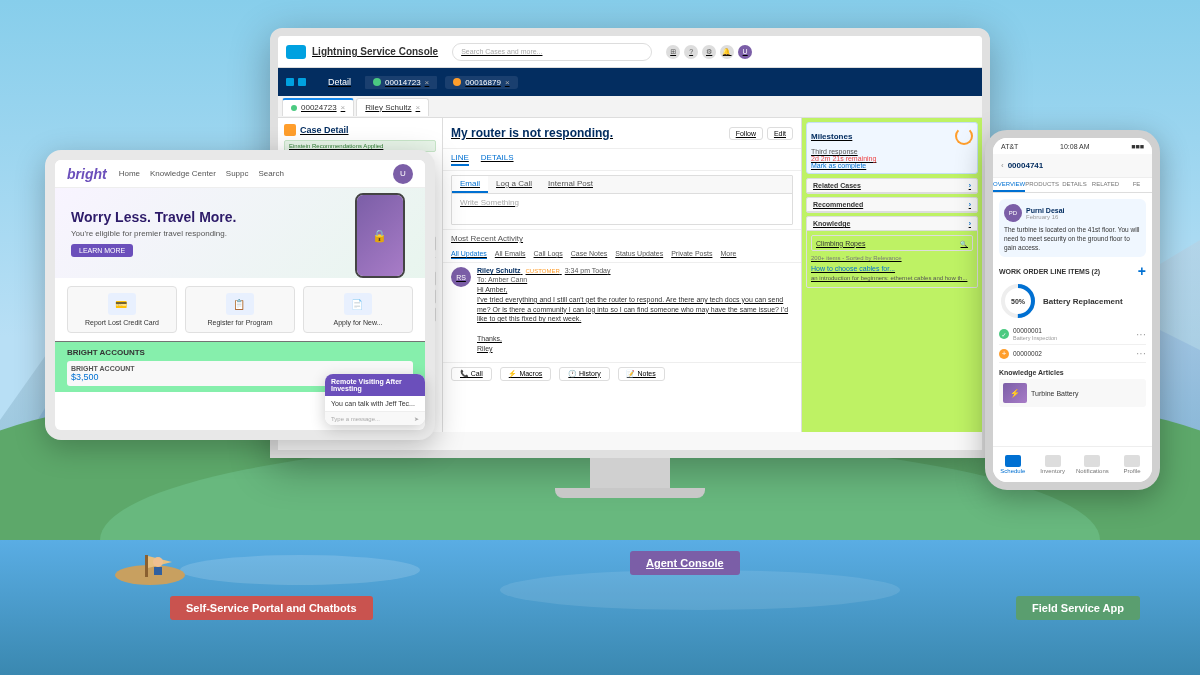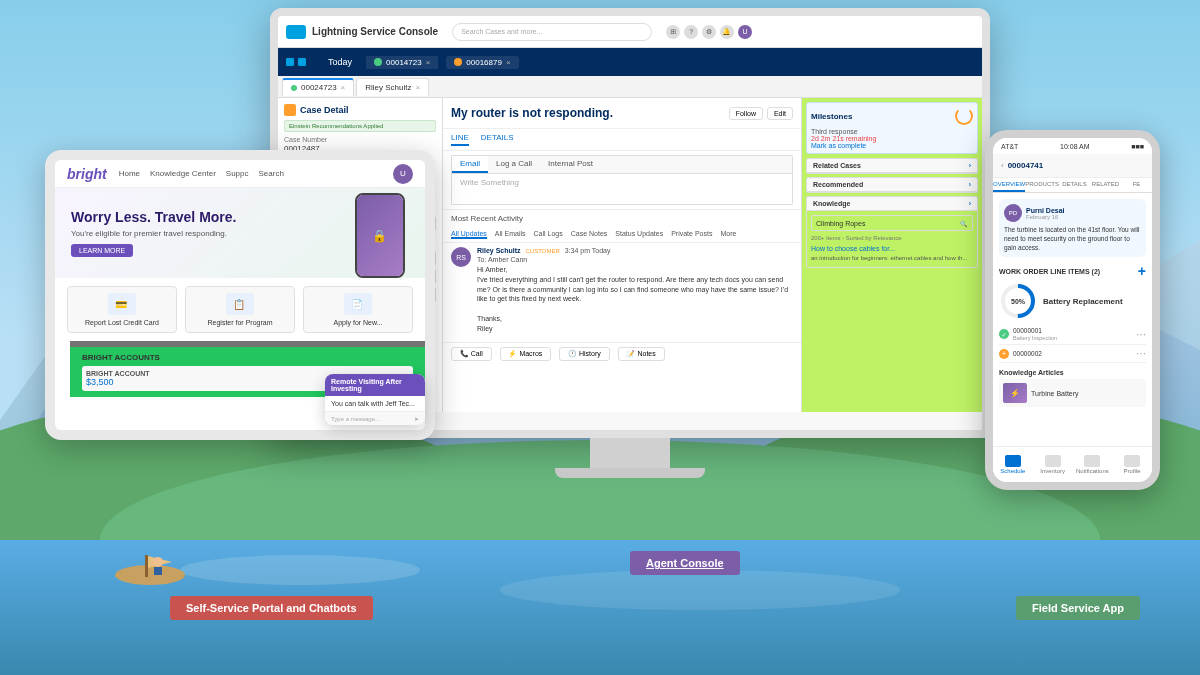--- a/index.html
+++ b/index.html
@@ -16,22 +16,23 @@
     .bg-sky {
       position: absolute;
       top: 0; left: 0; right: 0; bottom: 0;
       background: linear-gradient(180deg, #87ceeb 0%, #b8e4f5 40%, #7ec8a0 55%, #5a9e6f 70%, #4a8a5a 100%);
     }
 
     
     .desktop-monitor {
       position: absolute;
       left: 270px;
-      top: 8px;
+      top: 28px;
       width: 720px;
+      text-decoration: underline;
     }
 
     .monitor-screen {
       background: #f8f8f8;
       border-radius: 12px 12px 0 0;
       border: 8px solid #e0e0e0;
       box-shadow: 0 10px 40px rgba(0,0,0,0.3);
       overflow: hidden;
       width: 720px;
       height: 430px;
@@ -530,23 +531,22 @@
       font-size: 10px;
     }
 
     .tablet-card-text {
       font-size: 7px;
       color: #333;
     }
 
     .tablet-bottom {
       padding: 6px 12px;
-      background: #22c55e;
-      border-top: 6px solid #737373;
-      margin-left: 15px;
+      background: #86efac;
+      border-top: 1px solid #737373;
     }
 
     .tablet-bottom-title {
       font-size: 8px;
       font-weight: 600;
       color: #333;
     }
 
     .tablet-bottom-content {
       display: flex;
@@ -979,21 +979,21 @@
         <div class="sf-icon-btn">🔔</div>
         <div class="sf-icon-btn" style="background:#7b5ea7;color:white;">U</div>
       </div>
     </div>
 
     <div class="sf-nav">
       <div style="display:flex;align-items:center;gap:4px;margin-right:8px;">
         <div style="width:8px;height:8px;background:#00a1e0;border-radius:1px;"></div>
         <div style="width:8px;height:8px;background:#00a1e0;border-radius:1px;"></div>
       </div>
-      <span class="sf-nav-item">Today</span>
+      <span class="sf-nav-item">Detail</span>
       <div style="background:#1a3f6f;padding:2px 8px;border-radius:1px;display:flex;align-items:center;gap:4px;">
         <div style="width:8px;height:8px;background:#4bca81;border-radius:50%;"></div>
         <span style="color:white;font-size:8px;">00014723</span>
         <span style="color:#aaa;font-size:8px;">×</span>
       </div>
       <div style="background:#1a3f6f;padding:2px 8px;border-radius:3px;display:flex;align-items:center;gap:4px;">
         <div style="width:8px;height:8px;background:#ff9e2c;border-radius:50%;"></div>
         <span style="color:white;font-size:8px;">00016879</span>
         <span style="color:#aaa;font-size:8px;">×</span>
       </div>

